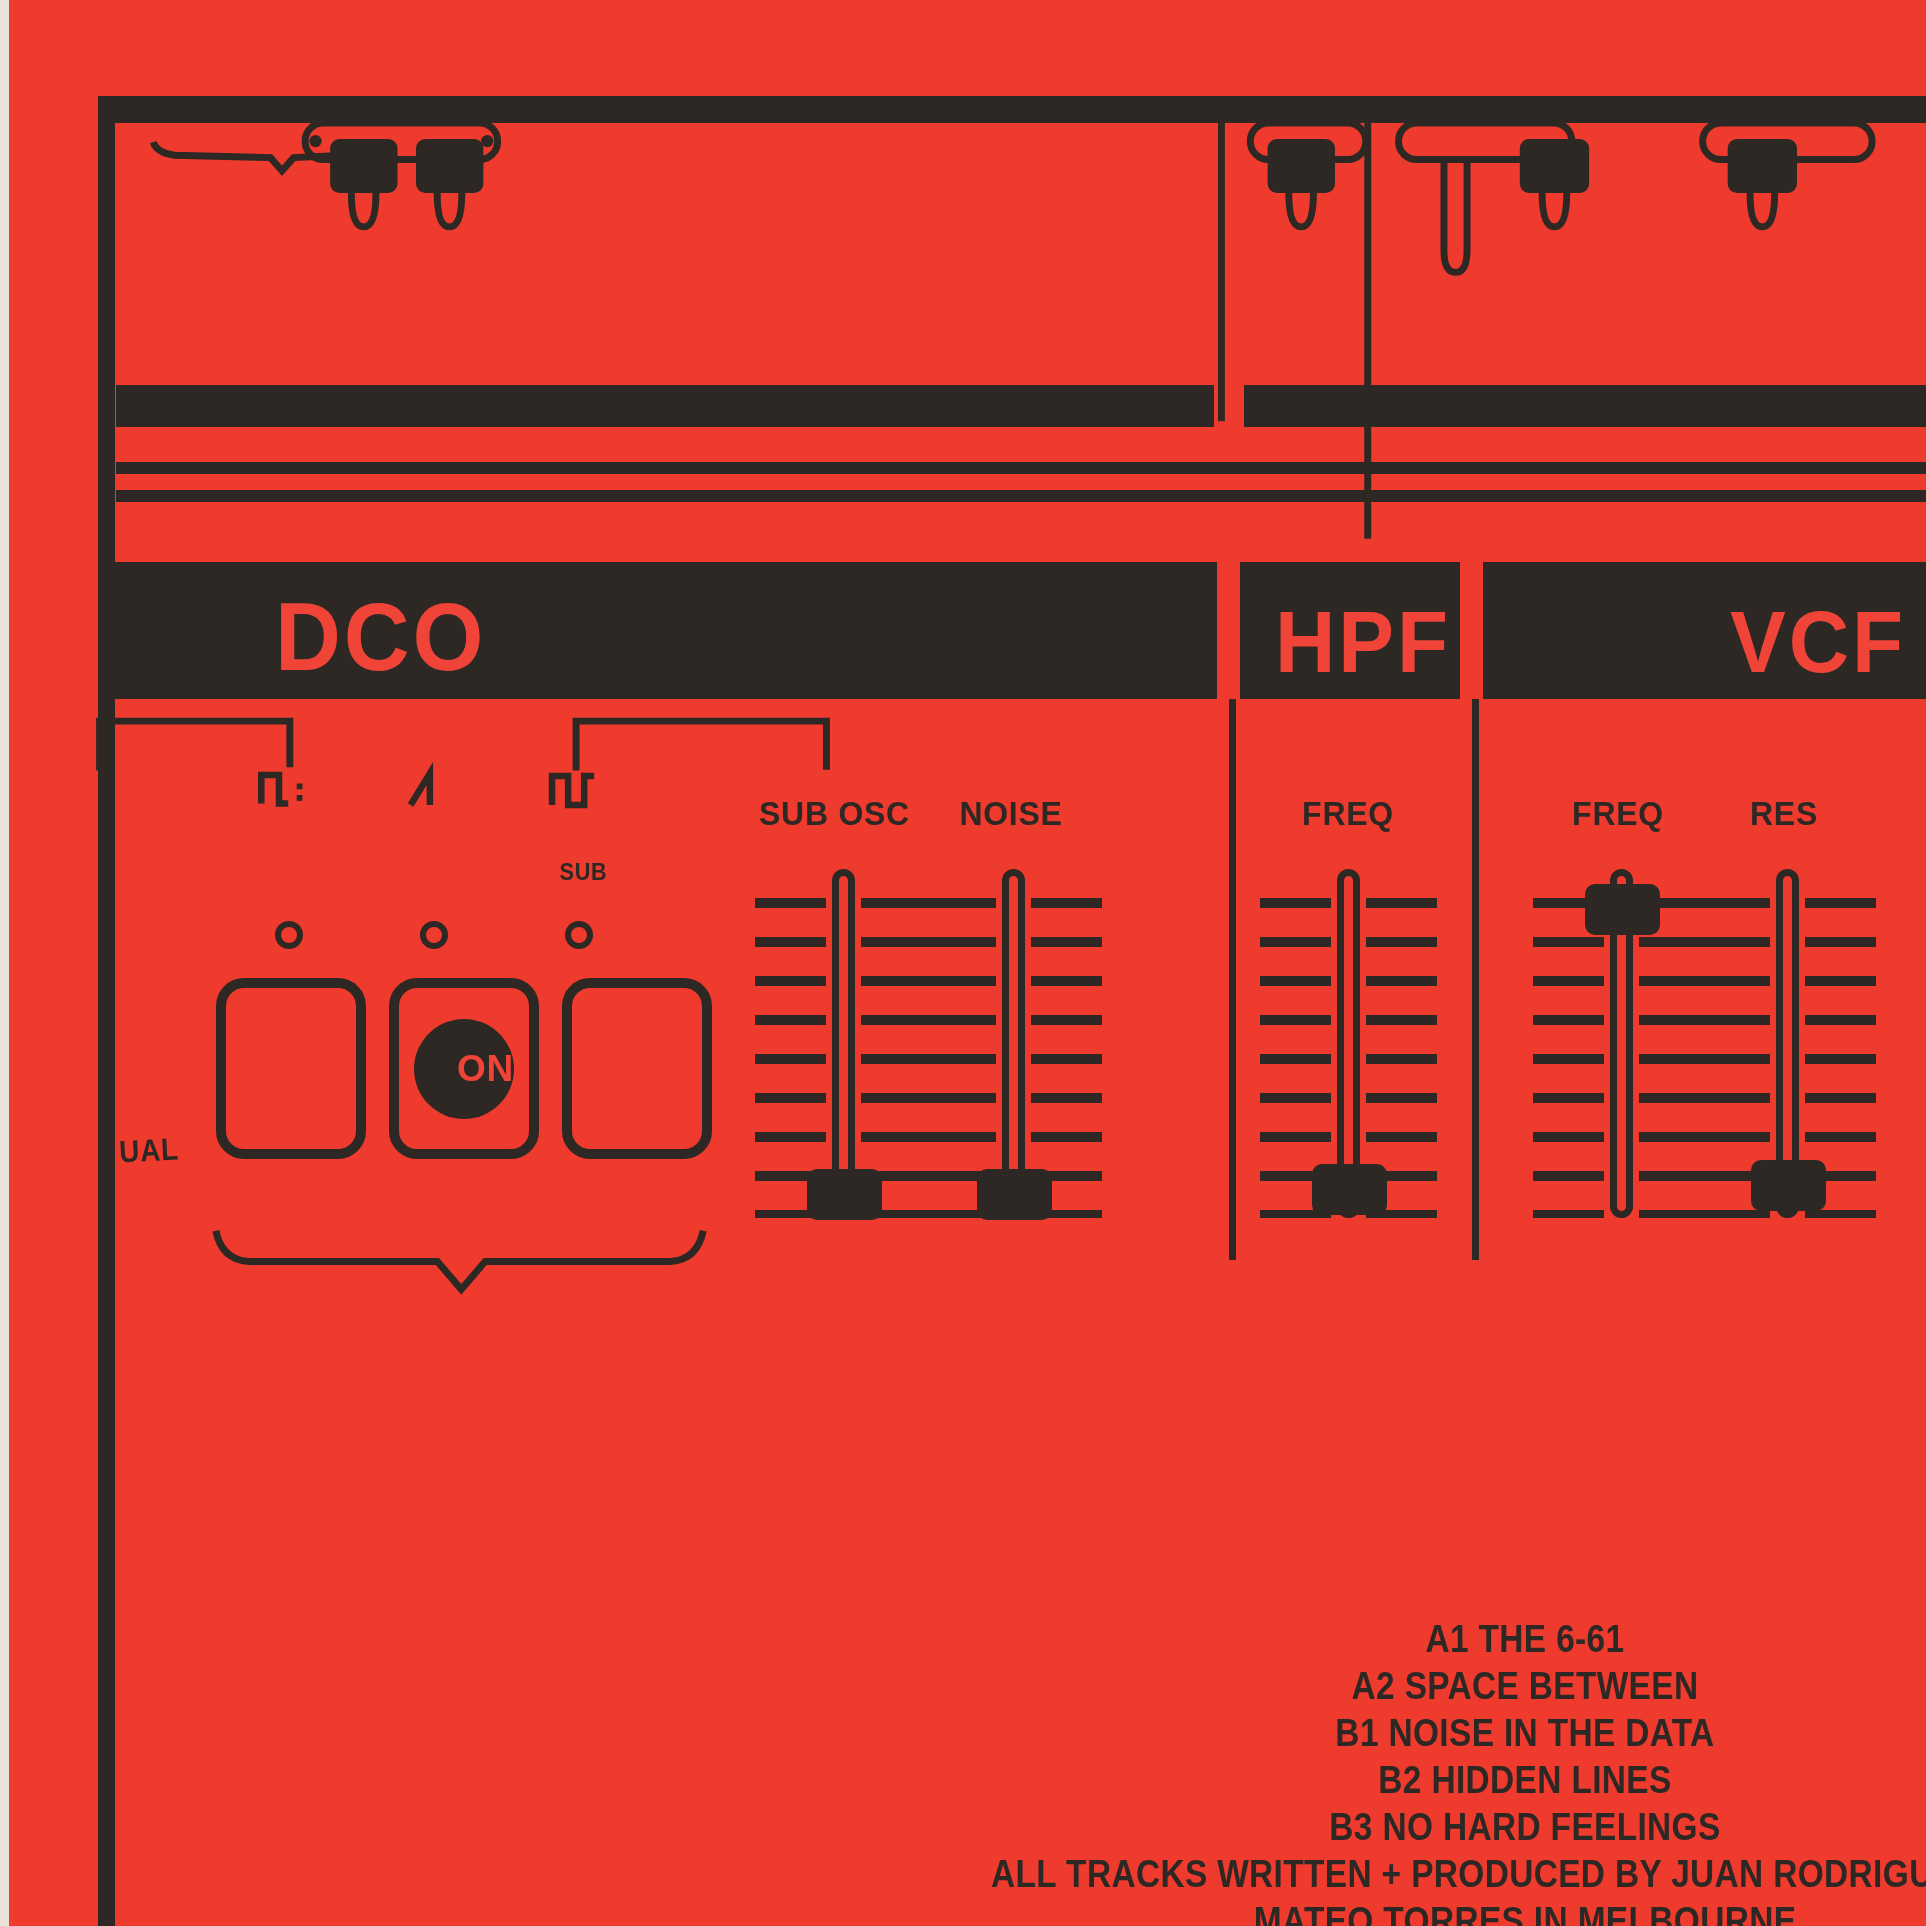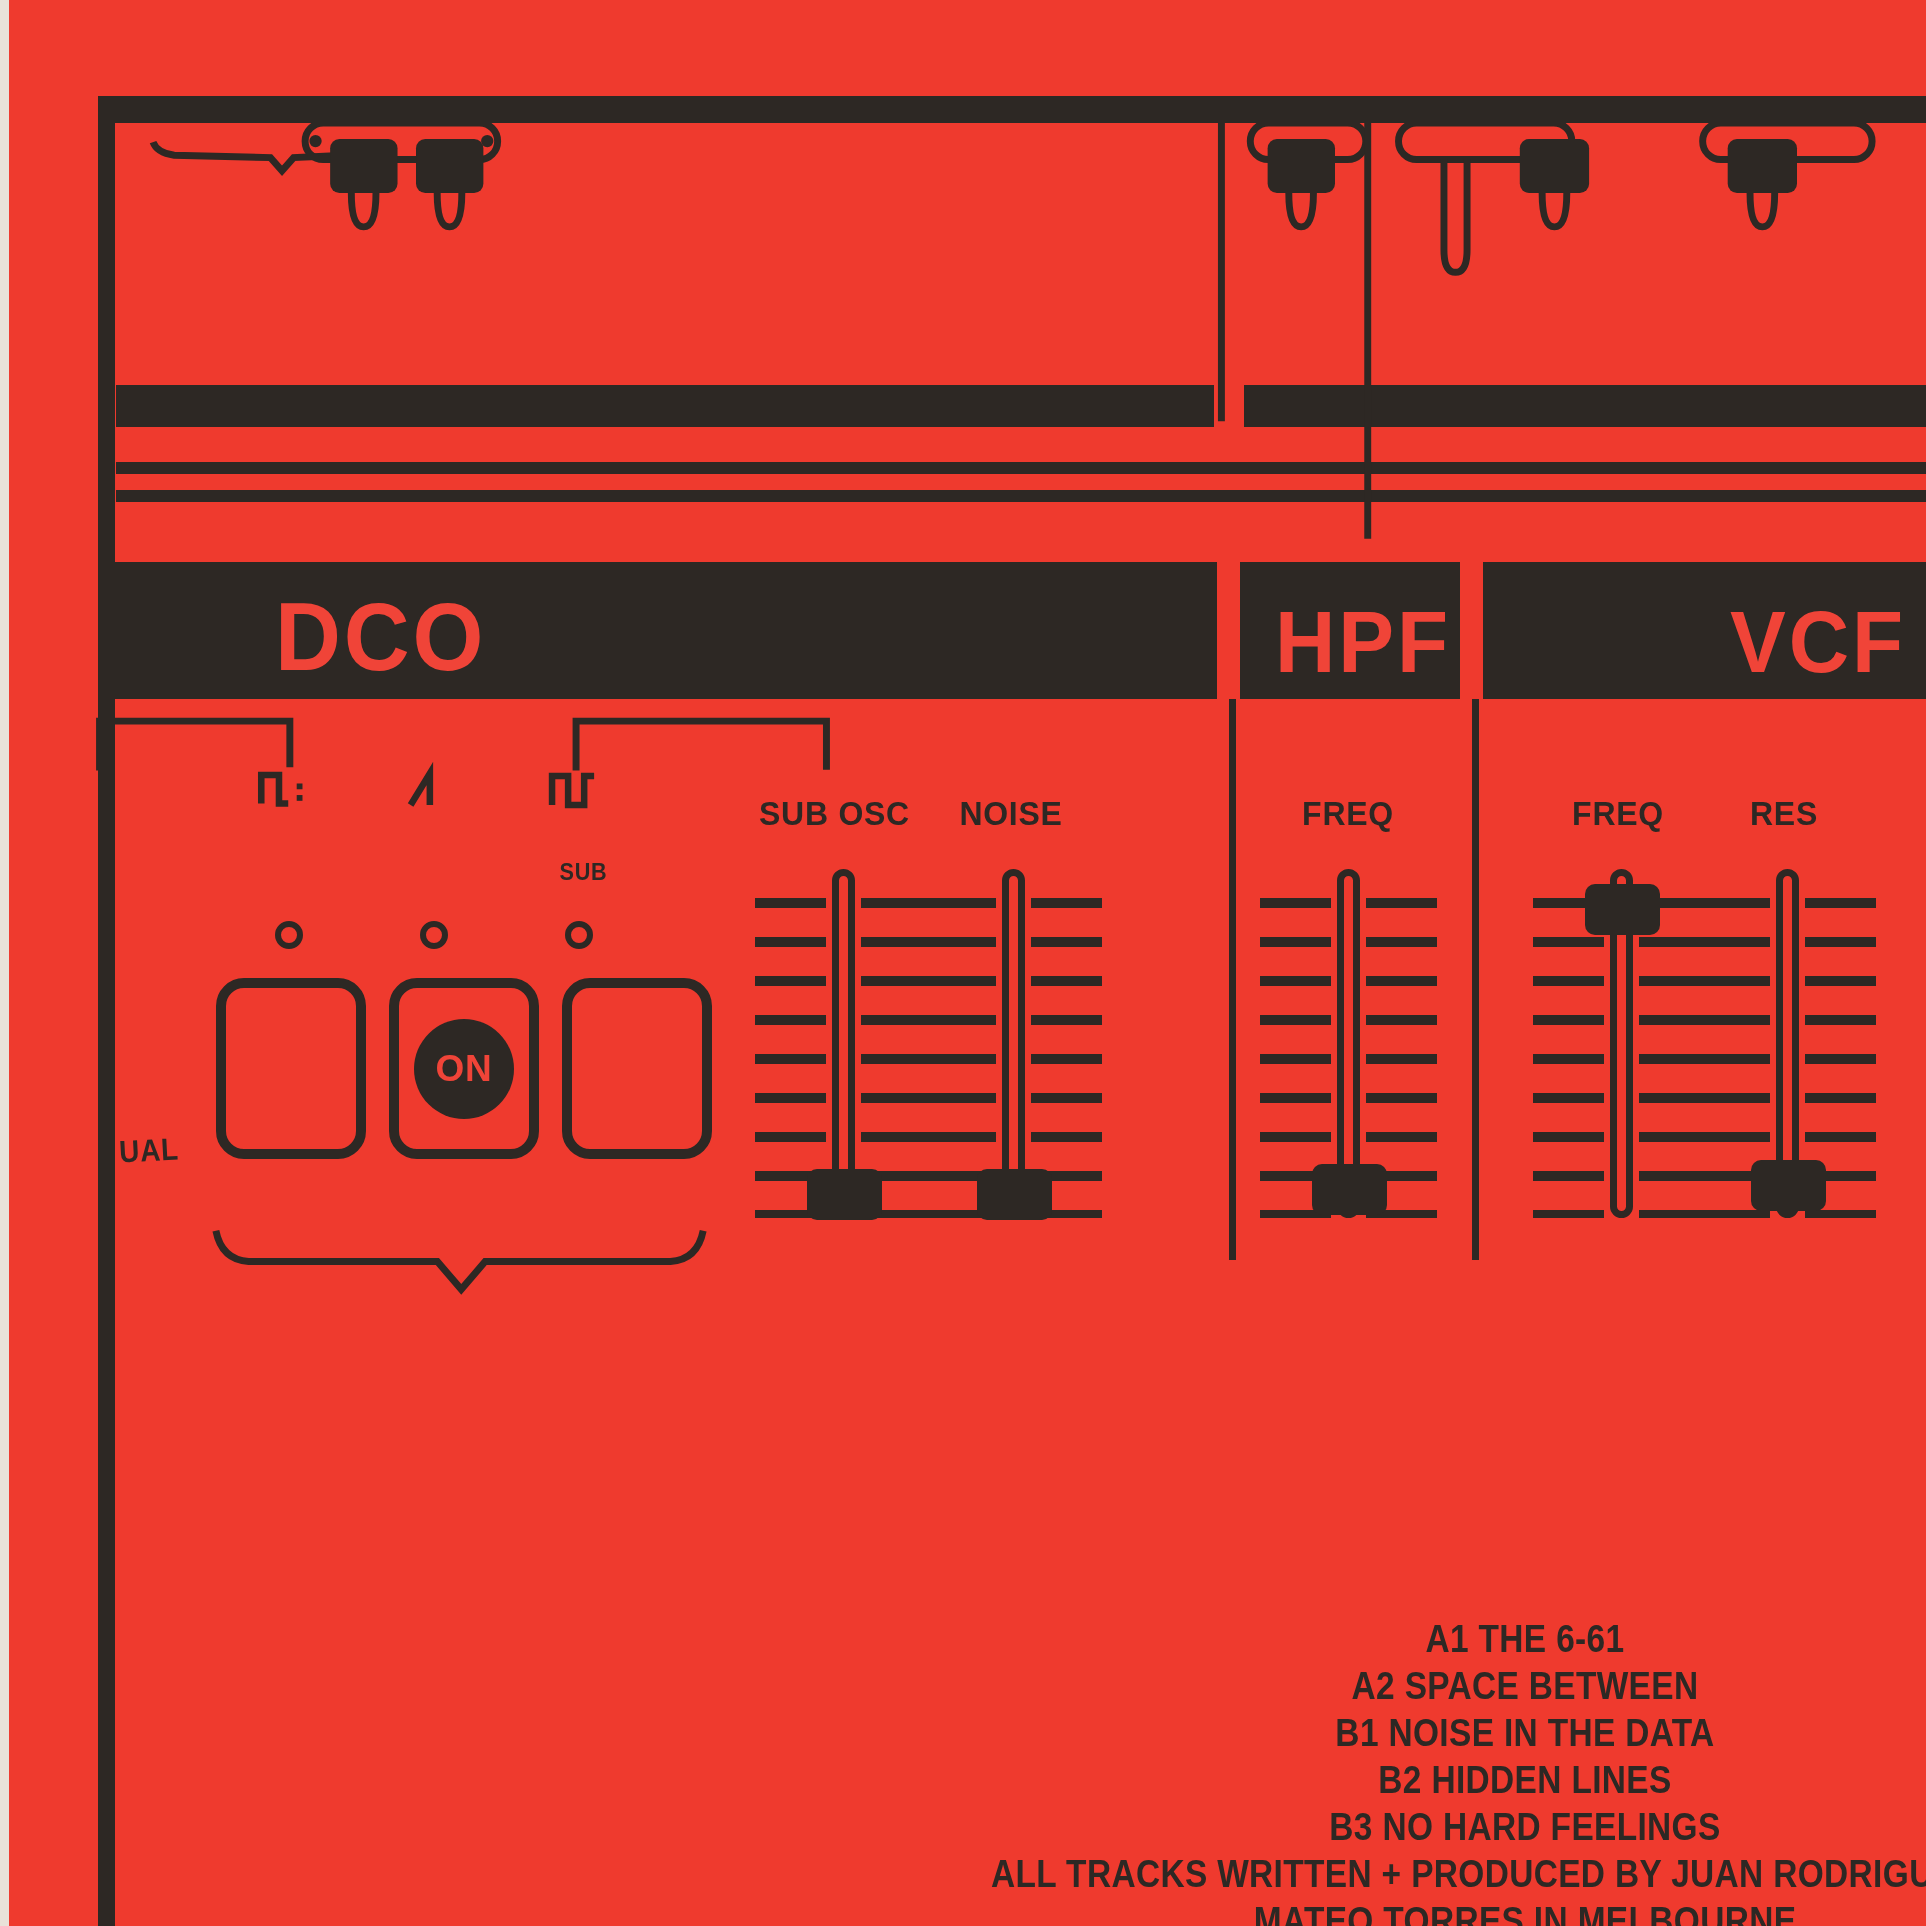--- a/index.html
+++ b/index.html
@@ -113,21 +113,21 @@
   </svg>
   <div class="lbl" style="left:551px;top:859px;width:65px;font-size:23px;">SUB</div>
 
   <div class="led" style="left:275px;top:921px;width:28px;height:28px"></div>
   <div class="led" style="left:420px;top:921px;width:28px;height:28px"></div>
   <div class="led" style="left:565px;top:921px;width:28px;height:28px"></div>
 
   <div class="pbtn" style="left:216px;top:978px;width:150px;height:181px"></div>
   <div class="pbtn" style="left:389px;top:978px;width:150px;height:181px"></div>
   <div class="pbtn" style="left:562px;top:978px;width:150px;height:181px"></div>
-  <div class="abs" style="left:414px;top:1019px;width:100px;height:100px;background:var(--ink);border-radius:50%;z-index:2;display:flex;align-items:center;justify-content:center;">
+  <div class="abs" style="left:414px;top:1019px;width:100px;height:100px;background:var(--ink);border-radius:50%;z-index:2;display:flex;align-items:center;justify-content:flex-end;">
     <span style="color:var(--hred);font-size:37px;letter-spacing:0.8px;">ON</span>
   </div>
   <div class="lbl" style="left:116px;top:1133px;font-size:31px;transform:rotate(-3deg) scaleX(.9);">UAL</div>
 
   <div class="lbl" style="left:738px;top:794px;width:193px;">SUB OSC</div>
   <div class="lbl" style="left:934px;top:794px;width:154px;">NOISE</div>
 
   <div class="slider" style="left:755px;top:869px;height:349px">
     <div class="rungL" style="top:29px;height:320px"></div>
     <div class="rungR" style="top:29px;height:320px"></div>

